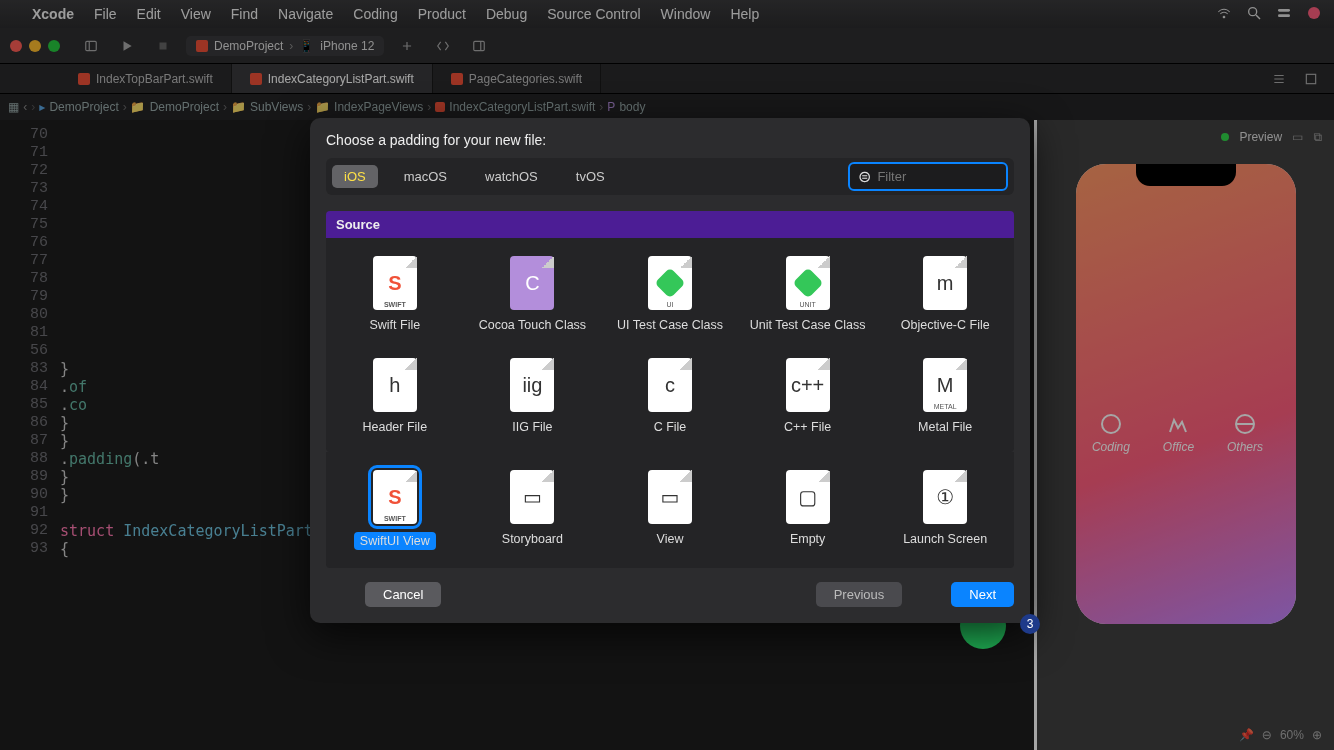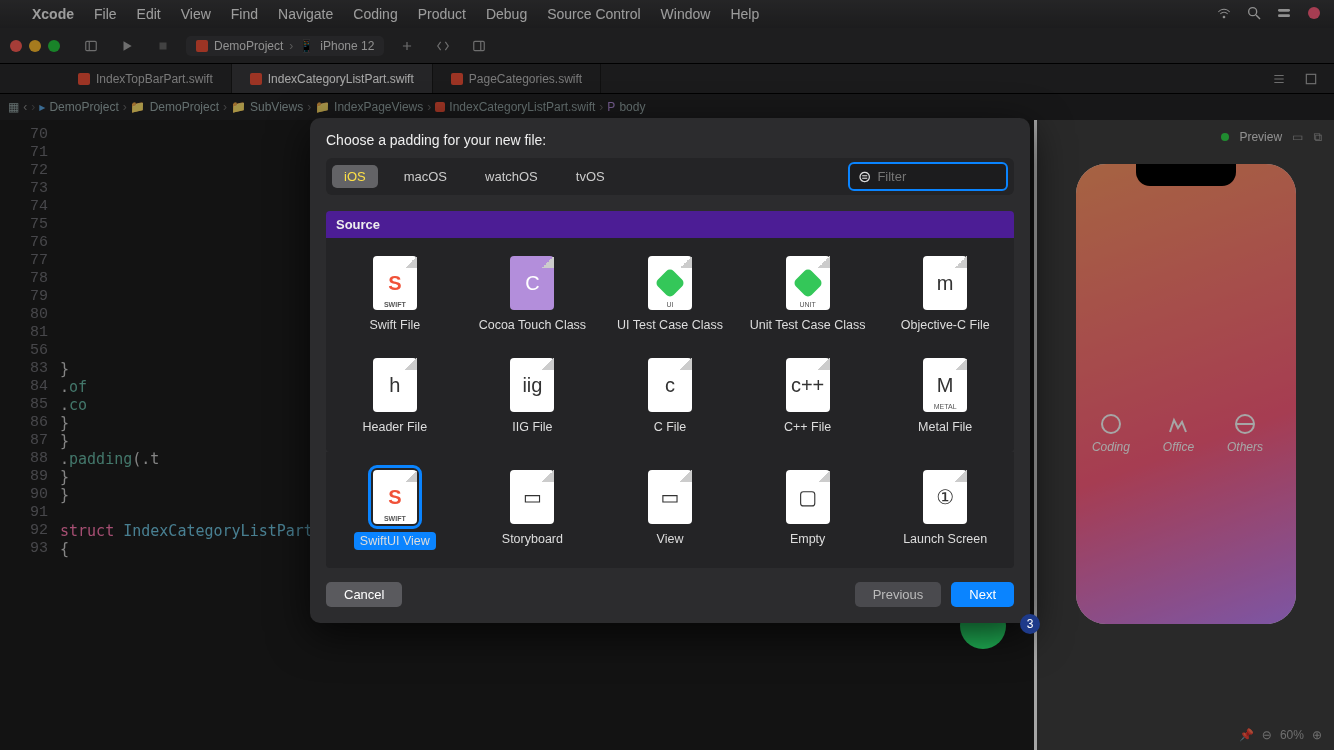--- a/index.html
+++ b/index.html
@@ -152,21 +152,21 @@
   content:""; position:absolute; width:22px; height:22px; background:#34c759;
   border-radius:5px; transform:rotate(45deg);
 }
 .thumb.tag { position:relative; }
 .thumb.tag span { position:absolute; bottom:2px; left:0; right:0; font-size:7px; color:#555; }
 .dlg-foot {
   display:flex; gap:10px; margin-top:14px;
 }
 .btn {
   padding:5px 18px; border-radius:5px; font-size:13px; border:none;
-  background:#5a5a5e; color:#fff;
+  background:#5a5a5e; color:#fff;margin-left:39px;
 }
 .btn.prev { margin-left:auto; background:#4a4a4e; color:#bbb; }
 .btn.next { background:#0a84ff; position:relative; }
 .anno-circle {
   position:absolute; width:46px; height:46px; border-radius:50%;
   background:#22c55e; opacity:.9; z-index:40;
 }
 .anno-badge {
   position:absolute; width:20px; height:20px; border-radius:50%;
   background:#1e3a8a; color:#fff; font-size:12px;

